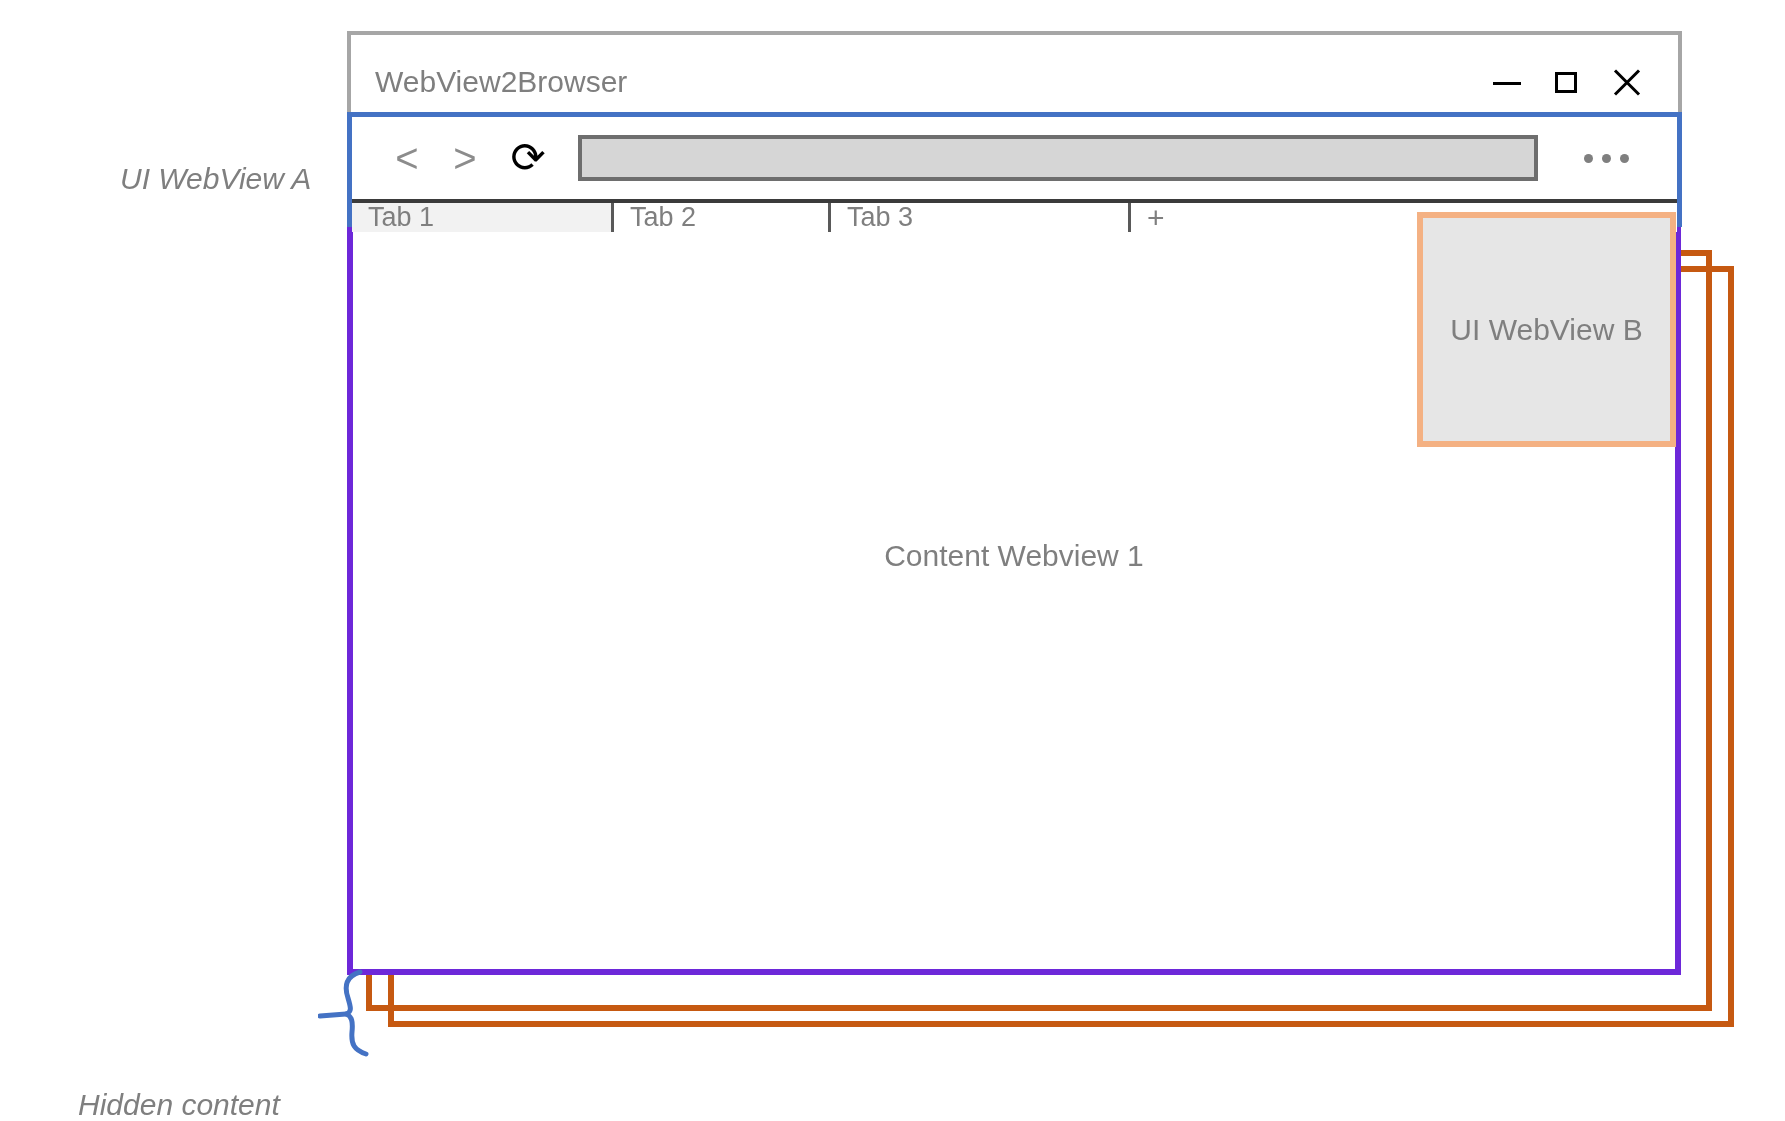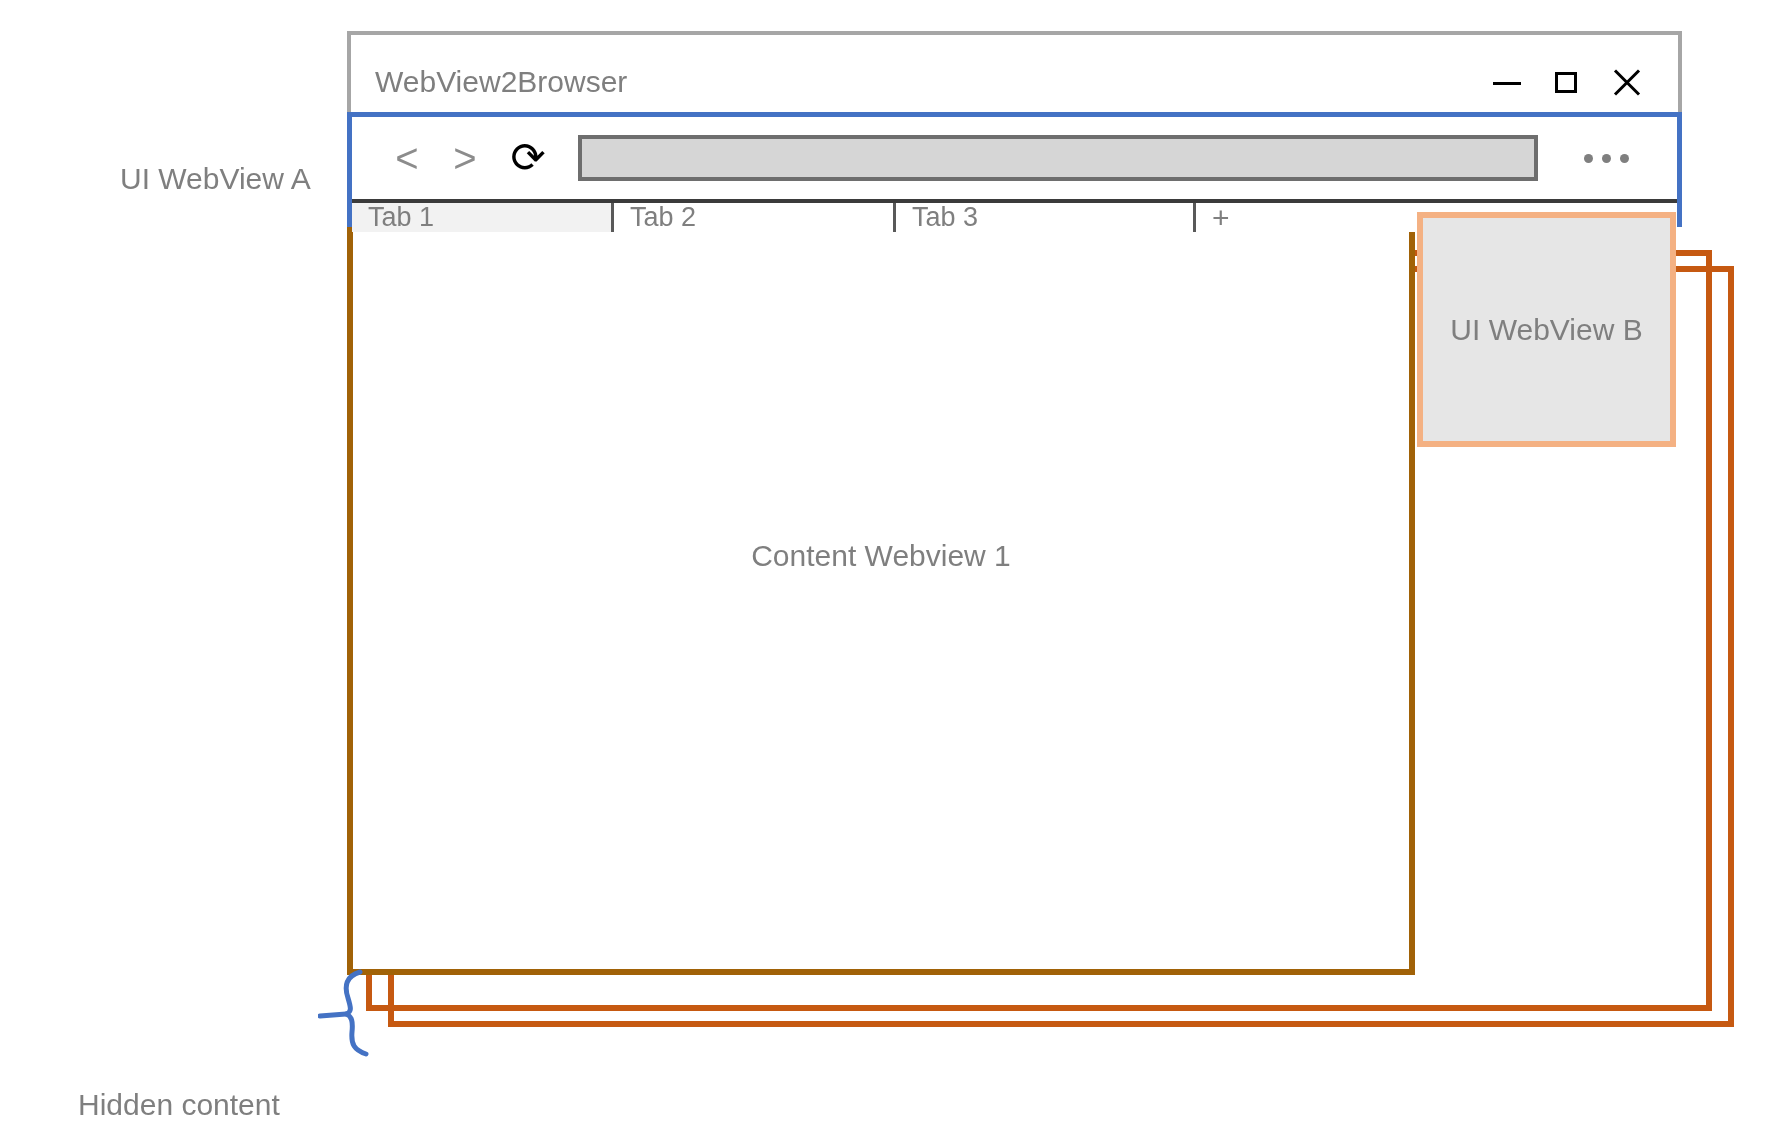--- a/index.html
+++ b/index.html
@@ -19,20 +19,21 @@
     background: #ffffff;
   }
 
   
   .annot {
     position: absolute;
     color: #7f7f7f;
     font-size: 30px;
     line-height: 45px;
     white-space: pre;
+    font-style: italic;
   }
   #label-webview-a {
     left: 120px;
     top: 156px;
   }
   #label-hidden {
     left: 78px;
     top: 992px;
   }
   .annot-line { display: block; }
@@ -216,41 +217,41 @@
     color: #7f7f7f;
     font-size: 27px;
     padding-left: 16px;
     box-sizing: border-box;
     border-right: 3px solid #595959;
     white-space: pre;
     cursor: default;
   }
   .tab.active { background: #f2f2f2; }
   #tab-1 { width: 262px; }
-  #tab-2 { width: 282px; }
+  #tab-2 { width: 217px; }
   #tab-3 { width: 300px; }
   #new-tab-button {
     width: 160px;
     display: flex;
     align-items: center;
     padding-left: 16px;
     color: #7f7f7f;
     font-size: 30px;
     box-sizing: border-box;
     cursor: default;
   }
 
   
   #content-webview-1 {
     position: absolute;
     left: 347px;
     top: 226px;
-    width: 1068px;
+    width: 1334px;
     height: 749px;
-    border: 6px solid #a16207;
+    border: 6px solid #6d28d9;
     box-sizing: border-box;
     background: #ffffff;
     display: flex;
     align-items: center;
     justify-content: center;
   }
   #content-webview-1-label {
     color: #7f7f7f;
     font-size: 30px;
     white-space: pre;

